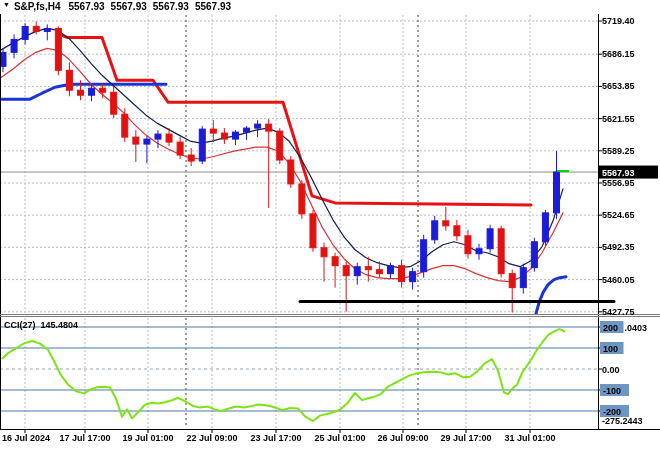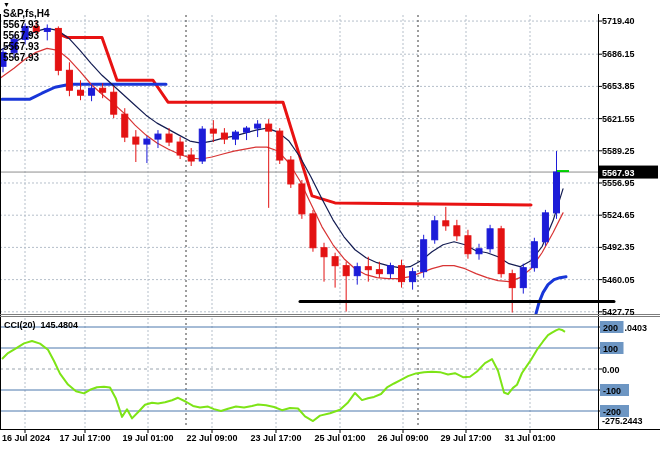--- a/index.html
+++ b/index.html
@@ -1,20 +1,20 @@
 <!DOCTYPE html>
 <html><head>
 <meta charset="utf-8">
 <style>
   html,body{margin:0;padding:0;}
   body{width:660px;height:450px;background:#fff;font-family:"Liberation Sans",sans-serif;}
   .chart-window{position:relative;width:660px;height:450px;background:#fff;overflow:hidden;cursor:crosshair;}
   #chart-svg{position:absolute;left:0;top:0;}
   .title-bar{position:absolute;left:3px;top:1px;height:12px;display:flex;align-items:flex-start;
-             font-size:10px;font-weight:bold;color:#000;z-index:5;white-space:nowrap;flex-direction:column;}
+             font-size:10px;font-weight:bold;color:#000;z-index:5;white-space:nowrap;}
   .title-bar .dd{font-size:7px;margin-right:4px;}
   .title-bar .sym{margin-right:8px;}
   .title-bar .val{margin-right:6px;}
   .cci-caption{position:absolute;left:4px;top:320px;font-size:9px;font-weight:bold;color:#000;z-index:5;white-space:nowrap;}
   .cci-caption .v{margin-left:5px;}
 </style>
 </head>
 <body>
 
 <div class="chart-window">
@@ -234,15 +234,15 @@
   <div class="title-bar">
     <span class="dd">▼</span>
     <span class="sym">S&amp;P,fs,H4</span>
     <span class="val">5567.93</span>
     <span class="val">5567.93</span>
     <span class="val">5567.93</span>
     <span class="val">5567.93</span>
   </div>
 
   <div class="cci-caption">
-    <span>CCI(20)</span><span class="v">145.4804</span>
+    <span>CCI(27)</span><span class="v">145.4804</span>
   </div>
 </div>
 
 </body></html>

